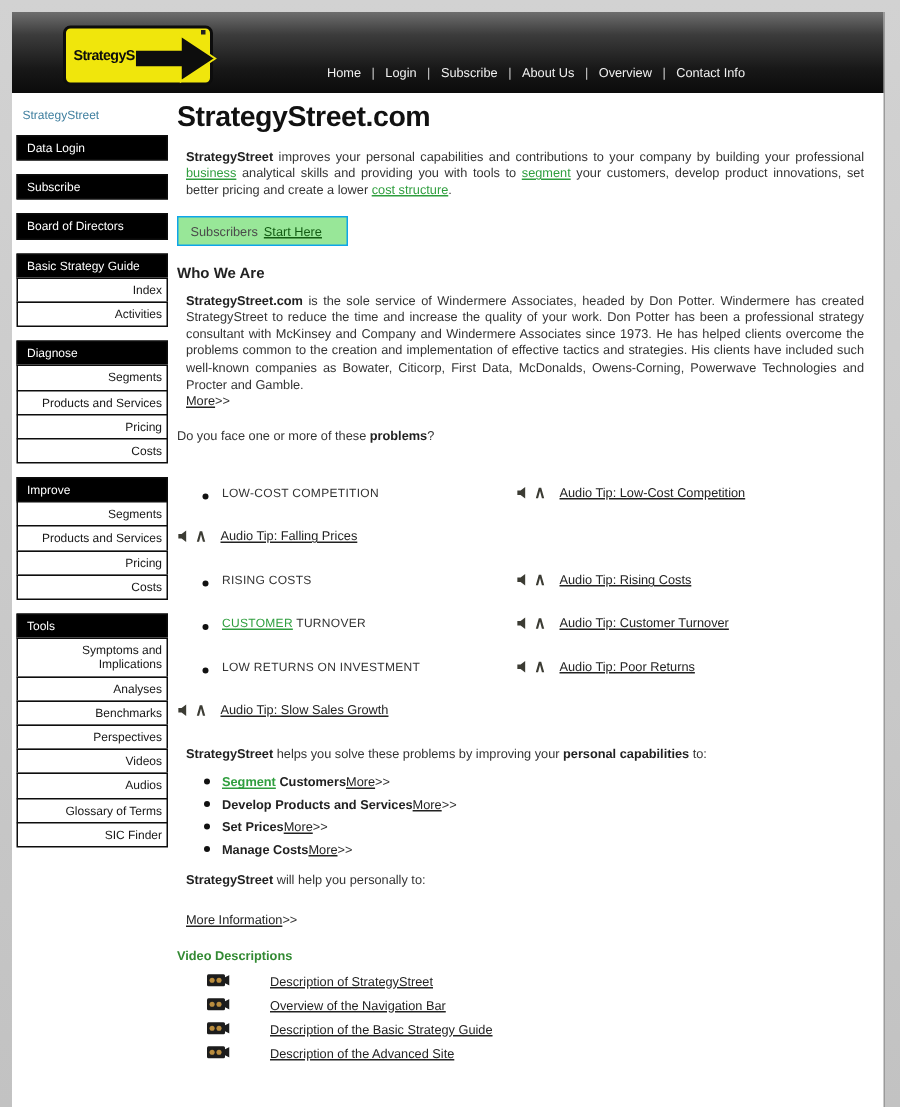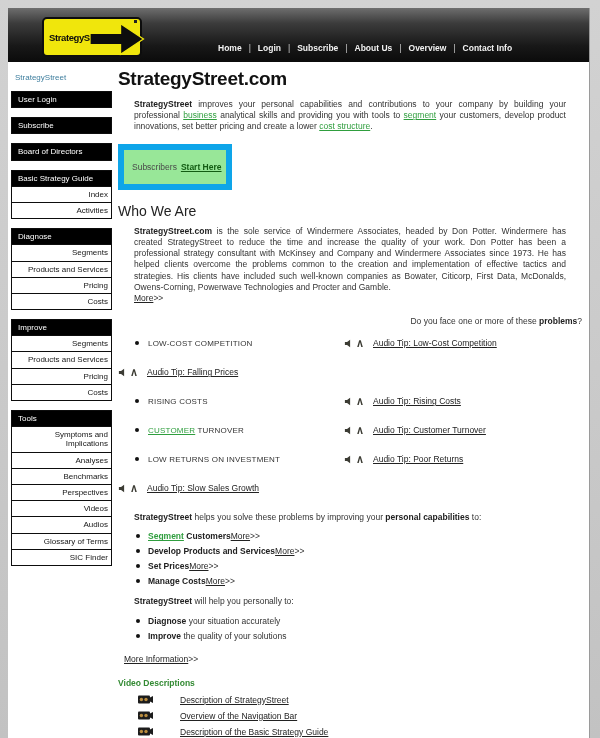--- a/index.html
+++ b/index.html
@@ -25,51 +25,51 @@
   .logo-text {
     position:absolute; left:5px; top:13px; font-size:9.5px; font-weight:bold;
     color:#0d0d0d; letter-spacing:-0.4px; white-space:nowrap;
   }
   .logo-arrow { position:absolute; right:-6px; top:2px; }
   .logo-tm { position:absolute; right:3px; top:1px; width:3px; height:3px; background:#222; }
   .nav {
     position:absolute; left:210px; bottom:9px; display:flex; align-items:center;
     color:#f2f2f2; font-size:8.5px; white-space:nowrap;
   }
-  .nav a { color:#f2f2f2; text-decoration:none; cursor:pointer;font-weight:bold; }
+  .nav a { color:#f2f2f2; text-decoration:none; cursor:pointer; }
   .nav .sep { color:#cfcfcf; margin:0 7px; }
   
   .sidebar { position:absolute; left:3px; top:58px; width:101px; }
   .side-home { display:inline-block; color:#3e7e9e; font-size:8px; margin:2px 0 9px 4px; text-decoration:none; cursor:pointer; }
   .sideitem {
     display:block; width:101px; font-size:8px; padding:3px 3px 3px 6px;
     border:1px solid #0d0d0d; cursor:pointer; line-height:1.15;
   }
   .sideitem.black { background:#000; color:#fff; }
   .sideitem.white { background:#fff; color:#161616; margin-top:-1px;text-align:right; }
   .sidegap { height:9px; }
   
   .main { position:absolute; left:110px; top:56px; width:464px; color:#333; }
   h1.pagetitle { font-size:19px; font-weight:bold; color:#111; margin:4px 0 9px; letter-spacing:-0.3px; }
-  p.body { font-size:8.5px; line-height:1.32; text-align:justify; margin:0 16px 8px; color:#333; }
+  p.body { font-size:8.5px; line-height:1.32; text-align:justify; margin:0 6px 8px; color:#333; }
   .b { font-weight:bold; color:#222; }
   a.glink { color:#2f9e3e; text-decoration:underline; cursor:pointer; }
   a.dlink { color:#222; text-decoration:underline; cursor:pointer; }
   .subbox {
-    width:114px; height:46px; background:#98e798; border:6px solid #0ea5e9;
+    width:114px; height:20px; background:#98e798; border:1px solid #0ea5e9;
     display:flex; align-items:center; padding-left:8px; font-size:8.5px; color:#4a4a4a;
     margin:11px 0 13px;
   }
-  .subbox a { font-weight:bold; color:#135c13; text-decoration:underline; margin-left:4px; cursor:pointer; }
-  h3.small { font-size:14px; font-weight:normal; color:#222; margin:11px 0 7px; }
+  .subbox a { font-weight:normal; color:#135c13; text-decoration:underline; margin-left:4px; cursor:pointer; }
+  h3.small { font-size:10px; font-weight:bold; color:#222; margin:11px 0 7px; }
   h3.greenhead { font-size:8.5px; font-weight:bold; color:#338a33; margin:10px 0 7px; }
   
-  .probintro { font-size:8.5px; margin:12px 0 12px;text-align:right; }
+  .probintro { font-size:8.5px; margin:12px 0 28px; }
   .prow { display:flex; align-items:center; margin-bottom:19px; }
-  .prow .left { flex:0 0 226px; display:flex; align-items:center; padding-left:17px; }
+  .prow .left { flex:0 0 226px; display:flex; align-items:flex-end; padding-left:17px; }
   .dot { width:4px; height:4px; border-radius:50%; background:#111; margin-right:9px; flex:0 0 auto; }
   .plabel { font-size:8px; color:#333; letter-spacing:0.2px; }
   .prow .right { display:flex; align-items:center; }
   .aicons { display:flex; align-items:center; margin-right:6px; }
   .aicons svg { margin-right:3px; display:block; }
   .alink { font-size:8.5px; }
   
   .blist { margin:3px 0 6px 18px; }
   .blist .brow { display:flex; align-items:center; margin-bottom:5px; font-size:8.5px; }
   .blist .dot { margin-right:8px; }
@@ -103,21 +103,21 @@
         <span class="sep">|</span>
       <a>Overview</a>
         <span class="sep">|</span>
       <a>Contact Info</a>
     </div>
   </div>
 
   <div class="sidebar">
     <a class="side-home">StrategyStreet</a>
 
-    <a class="sideitem black">User Login</a>
+    <a class="sideitem black">Data Login</a>
     <div class="sidegap"></div>
     <a class="sideitem black">Subscribe</a>
     <div class="sidegap"></div>
     <a class="sideitem black">Board of Directors</a>
     <div class="sidegap"></div>
 
     <a class="sideitem black">Basic Strategy Guide</a>
     <a class="sideitem white">Index</a>
     <a class="sideitem white">Activities</a>
     <div class="sidegap"></div>
@@ -286,30 +286,20 @@
           <span class="dot"></span>
           <span class="b"><a class="glink"></a><span>Manage Costs </span></span>
           <a class="dlink">More</a>
           <span>&gt;&gt;</span>
         </div>
     </div>
 
     
     <p class="body" style="margin-top:10px;"><span class="b">StrategyStreet</span><span> will help you personally to:</span></p>
 
-    <div class="blist">
-      <div class="brow">
-          <span class="dot"></span>
-          <span><span class="b">Diagnose</span><span> your situation accurately</span></span>
-        </div>
-      <div class="brow">
-          <span class="dot"></span>
-          <span><span class="b">Improve</span><span> the quality of your solutions</span></span>
-        </div>
-    </div>
 
     <span class="moreinfo"><a class="dlink">More Information</a><span>&gt;&gt;</span></span>
 
     
     <h3 class="greenhead">Video Descriptions</h3>
 
     <div class="vrow">
       <svg width="15" height="9" viewBox="0 0 15 9">
           <rect x="0" y="0.5" width="12" height="8" rx="1" fill="#1c1c1c"></rect>
           <circle cx="3.4" cy="4.5" r="1.7" fill="#b98c3e"></circle>

